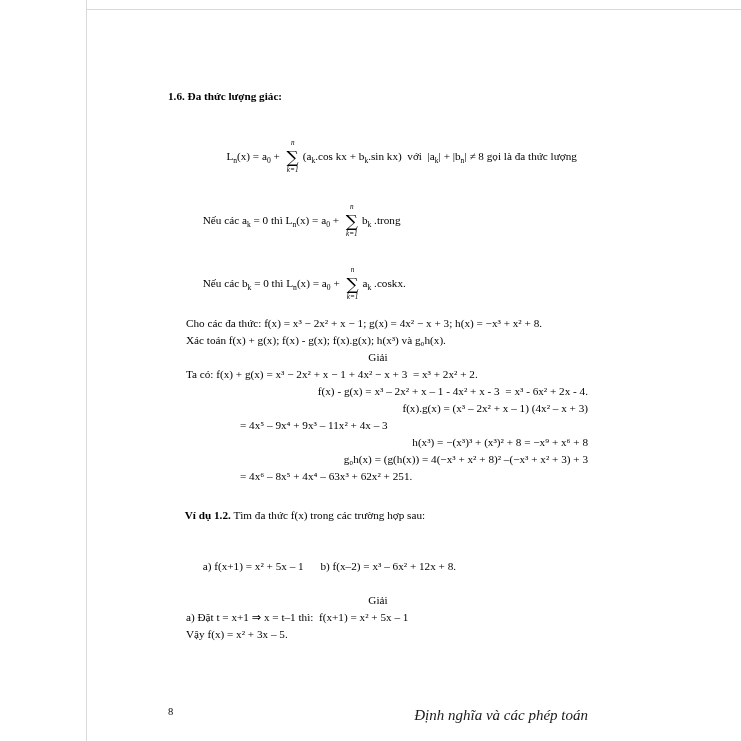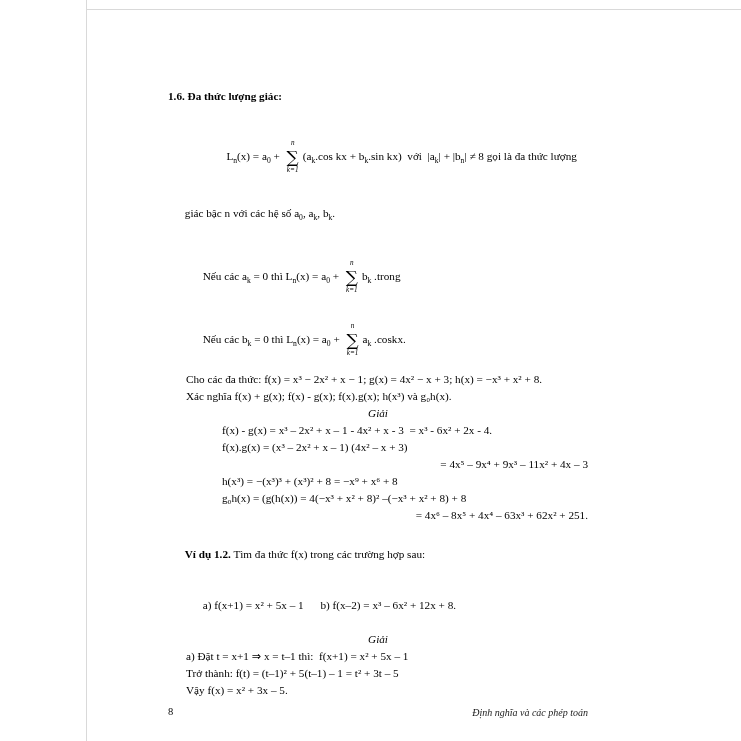--- a/index.html
+++ b/index.html
@@ -41,26 +41,26 @@
     left: 168px;
     top: 88px;
     width: 420px;
     font-size: 11.2px;
     line-height: 1.52;
   }
   .line {
     white-space: pre-wrap;
   }
   .bold { font-weight: bold; }
-  .ital { font-style: italic; }
+  .ital { }
   .center { text-align: center; }
   .indent1 { padding-left: 18px; }
   .indent2 { padding-left: 36px; }
-  .indent3 { padding-left: 54px; }
-  .indent4 { padding-left: 72px; text-align: right; }
+  .indent3 { padding-left: 54px; text-align: right; }
+  .indent4 { padding-left: 72px; }
   .gap-sm { margin-top: 5px; }
   .gap-md { margin-top: 9px; }
   .gap-lg { margin-top: 12px; }
   sub { font-size: 0.68em; vertical-align: sub; line-height: 0; }
 
   
   .sum {
     display: inline-block;
     position: relative;
     vertical-align: middle;
@@ -102,72 +102,69 @@
     position: absolute;
     left: 0;
     top: 0;
     font-size: 10.5px;
   }
   .footer-note {
     position: absolute;
     right: 0;
     top: 1px;
     font-style: italic;
-    font-size: 10px;
+    font-size: 15px;
     color: #1a1a1a;
   }
 </style>
 </head>
 <body>
 
 <div class="page">
   <div class="page-border-left"></div>
   <div class="page-border-top"></div>
 
   <div class="content">
 
     <div class="line bold">1.6. Đa thức lượng giác:</div>
 
     <div class="line indent2 gap-md">
       <span>
         <span>L</span><sub>n</sub><span>(x) = a</span><sub>0</sub><span> + </span></span><span class="sum"><span class="upper">n</span><span class="big">∑</span><span class="lower">k=1</span></span><span><span>(a</span><sub>k</sub><span>.cos kx + b</span><sub>k</sub><span>.sin kx)  với  |a</span><sub>k</sub><span>| + |b</span><sub>n</sub><span>| ≠ 8 gọi là đa thức lượng</span></span>
     </div>
 
-    <div class="line gap-sm">
-      <span>giác bậc n với các hệ số a</span><sub>0</sub><span>, a</span><sub>k</sub><span>, b</span><sub>k</sub><span>.</span>
-    </div>
 
     <div class="line indent1 gap-lg">
       <span>Nếu các a</span><sub>k</sub><span> = 0 thì L</span><sub>n</sub><span>(x) = a</span><sub>0</sub><span> + </span><span class="sum"><span class="upper">n</span><span class="big">∑</span><span class="lower">k=1</span></span><span>b</span><sub>k</sub><span> .trong</span>
     </div>
 
     <div class="line indent1 gap-lg">
       <span>Nếu các b</span><sub>k</sub><span> = 0 thì L</span><sub>n</sub><span>(x) = a</span><sub>0</sub><span> + </span><span class="sum"><span class="upper">n</span><span class="big">∑</span><span class="lower">k=1</span></span><span>a</span><sub>k</sub><span> .coskx.</span>
     </div>
 
     <div class="line indent1 gap-sm">Cho các đa thức: f(x) = x³ − 2x² + x − 1; g(x) = 4x² − x + 3; h(x) = −x³ + x² + 8.</div>
-    <div class="line indent1">Xác nghĩa f(x) + g(x); f(x) - g(x); f(x).g(x); h(x³) và g₀h(x).</div>
+    <div class="line indent1">Xác toán f(x) + g(x); f(x) - g(x); f(x).g(x); h(x³) và g₀h(x).</div>
     <div class="line center ital">Giải</div>
 
+    <div class="line indent1">Ta có: f(x) + g(x) = x³ − 2x² + x − 1 + 4x² − x + 3  = x³ + 2x² + 2.</div>
     <div class="line indent3">f(x) - g(x) = x³ – 2x² + x – 1 - 4x² + x - 3  = x³ - 6x² + 2x - 4.</div>
     <div class="line indent3">f(x).g(x) = (x³ – 2x² + x – 1) (4x² – x + 3)</div>
     <div class="line indent4">= 4x⁵ – 9x⁴ + 9x³ – 11x² + 4x – 3</div>
     <div class="line indent3">h(x³) = −(x³)³ + (x³)² + 8 = −x⁹ + x⁶ + 8</div>
-    <div class="line indent3">g₀h(x) = (g(h(x)) = 4(−x³ + x² + 8)² –(−x³ + x² + 8) + 8</div>
+    <div class="line indent3">g₀h(x) = (g(h(x)) = 4(−x³ + x² + 8)² –(−x³ + x² + 3) + 3</div>
     <div class="line indent4">= 4x⁶ – 8x⁵ + 4x⁴ – 63x³ + 62x² + 251.</div>
 
     <div class="line gap-sm">
       <span class="bold">Ví dụ 1.2.</span><span> Tìm đa thức f(x) trong các trường hợp sau:</span>
     </div>
     <div class="line indent1">
       <span>a) f(x+1) = x² + 5x – 1</span><span>&nbsp;&nbsp;&nbsp;&nbsp;&nbsp;&nbsp;</span><span>b) f(x–2) = x³ – 6x² + 12x + 8.</span>
     </div>
     <div class="line center ital">Giải</div>
     <div class="line indent1">a) Đặt t = x+1 ⇒ x = t–1 thì:  f(x+1) = x² + 5x – 1</div>
-    <div class="line indent1">Trở thành: f(t) = (t–1)² + 5(t–1) – 1 = t² + 3t – 5</div>
     <div class="line indent1">Vậy f(x) = x² + 3x – 5.</div>
 
   </div>
 
   <div class="footer">
     <span class="footer-num">8</span>
     <span class="footer-note">Định nghĩa và các phép toán</span>
   </div>
 </div>
 

